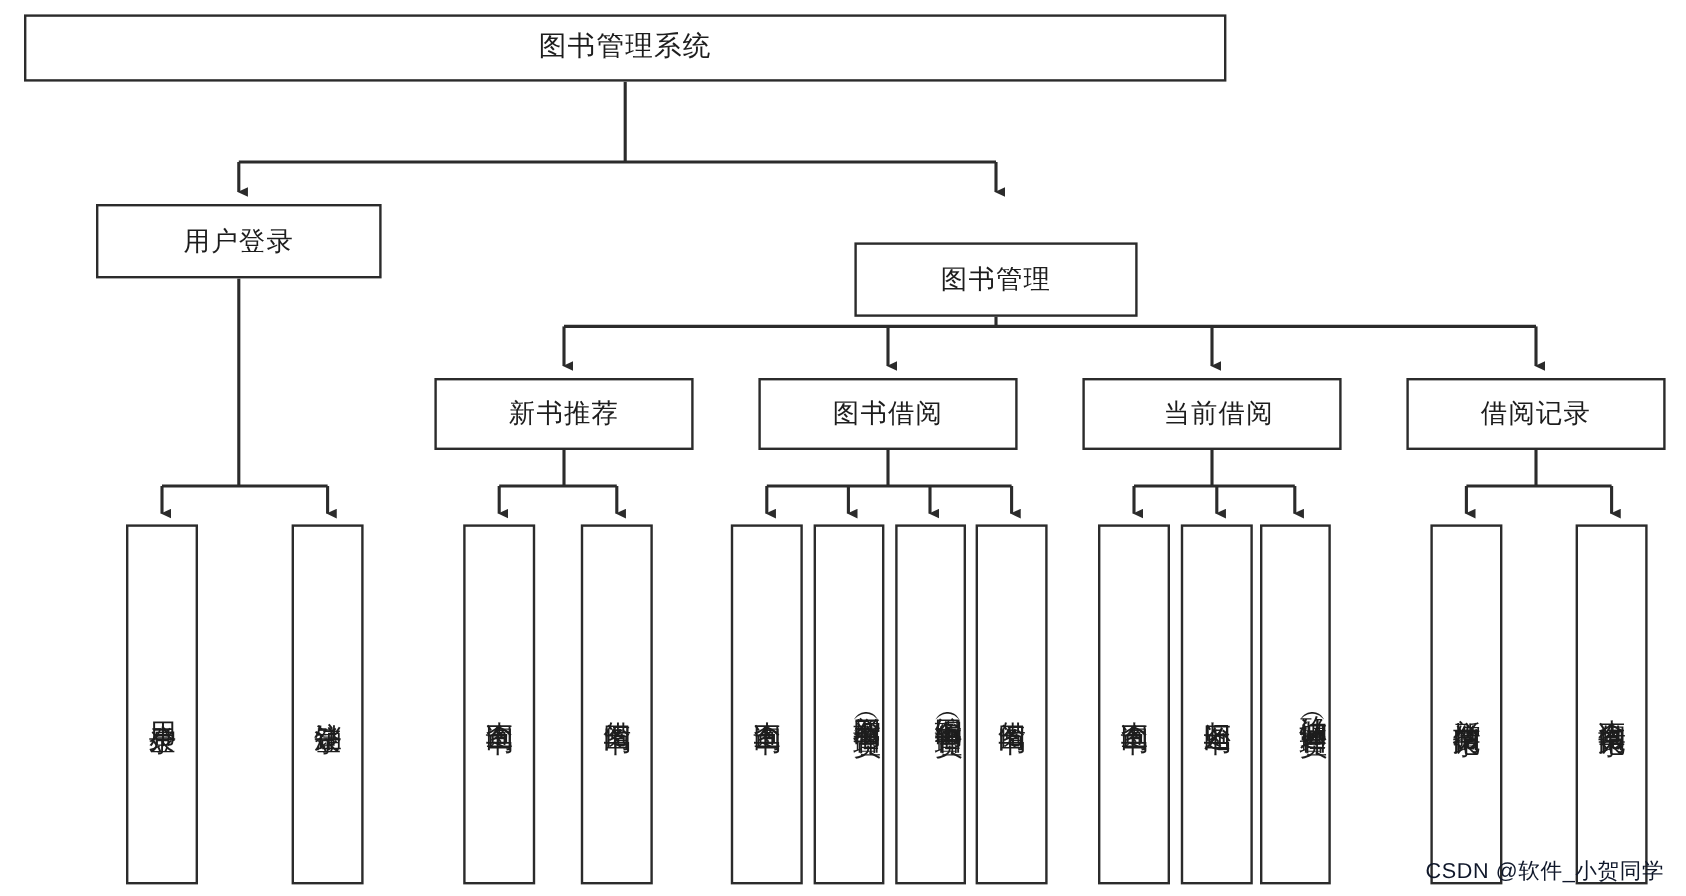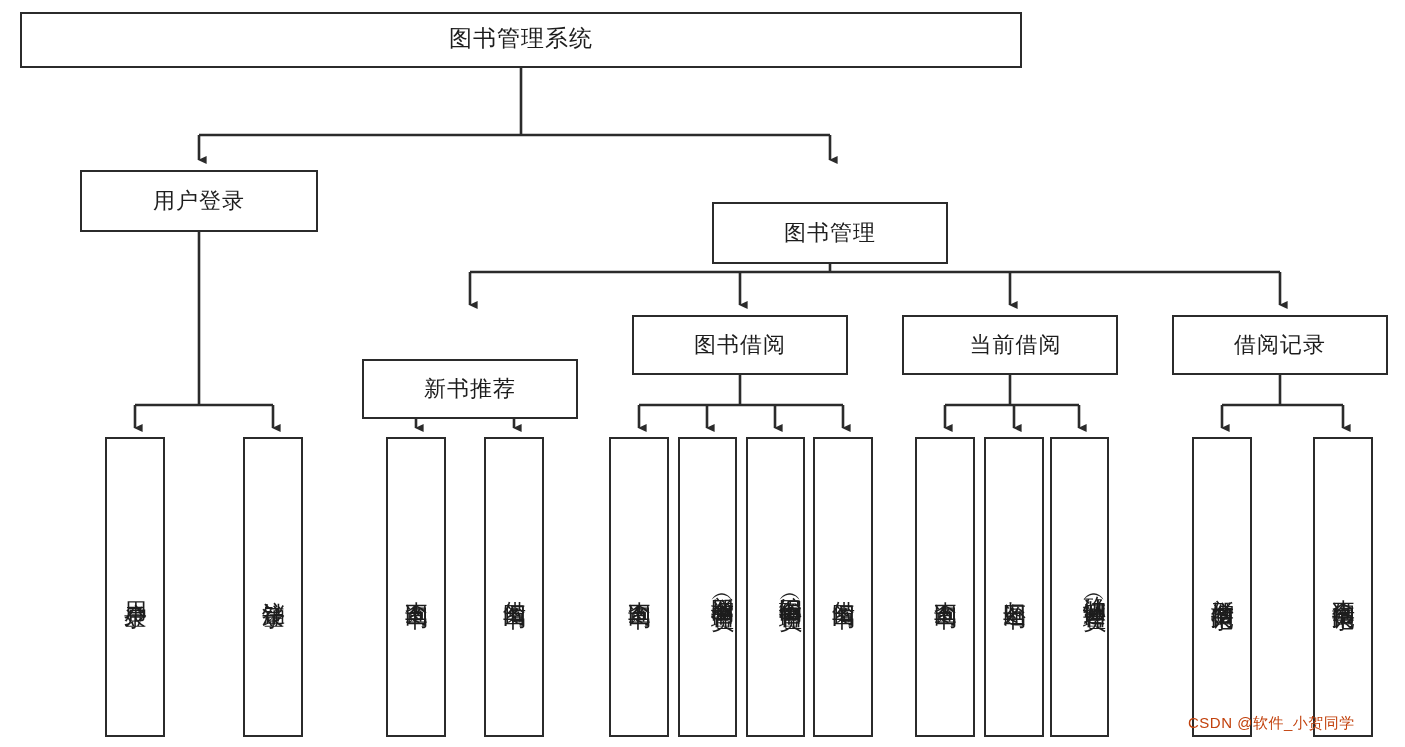--- a/index.html
+++ b/index.html
@@ -59,22 +59,22 @@
   .vtext {
     writing-mode: vertical-rl;
     text-orientation: upright;
     display: block;
     white-space: nowrap;
   }
   #watermark {
     position: absolute;
     left: 1188px;
     top: 714px;
-    font-size: 15px;
-    color: #c2410c;
+    font-size: 18px;
+    color: #0f172a;
     white-space: nowrap;
     letter-spacing: 0.5px;
   }
 </style>
 </head>
 <body>
 
 <div id="canvas">
 
   <svg id="edges" viewBox="0 0 1405 747">
@@ -143,21 +143,21 @@
     <span>图书管理系统</span>
   </div>
 
   <div class="node h" style="left:80px; top:170px; width:238px; height:62px;">
     <span>用户登录</span>
   </div>
   <div class="node h" style="left:712px; top:170px; width:236px; height:62px;margin-top:32px;">
     <span>图书管理</span>
   </div>
 
-  <div class="node h" style="left:362px; top:315px; width:216px; height:60px;margin-top:44px;">
+  <div class="node h" style="left:362px; top:315px; width:216px; height:60px;">
     <span>新书推荐</span>
   </div>
   <div class="node h" style="left:632px; top:315px; width:216px; height:60px;">
     <span>图书借阅</span>
   </div>
   <div class="node h" style="left:902px; top:315px; width:216px; height:60px;padding-left:11px;">
     <span>当前借阅</span>
   </div>
   <div class="node h" style="left:1172px; top:315px; width:216px; height:60px;">
     <span>借阅记录</span>

